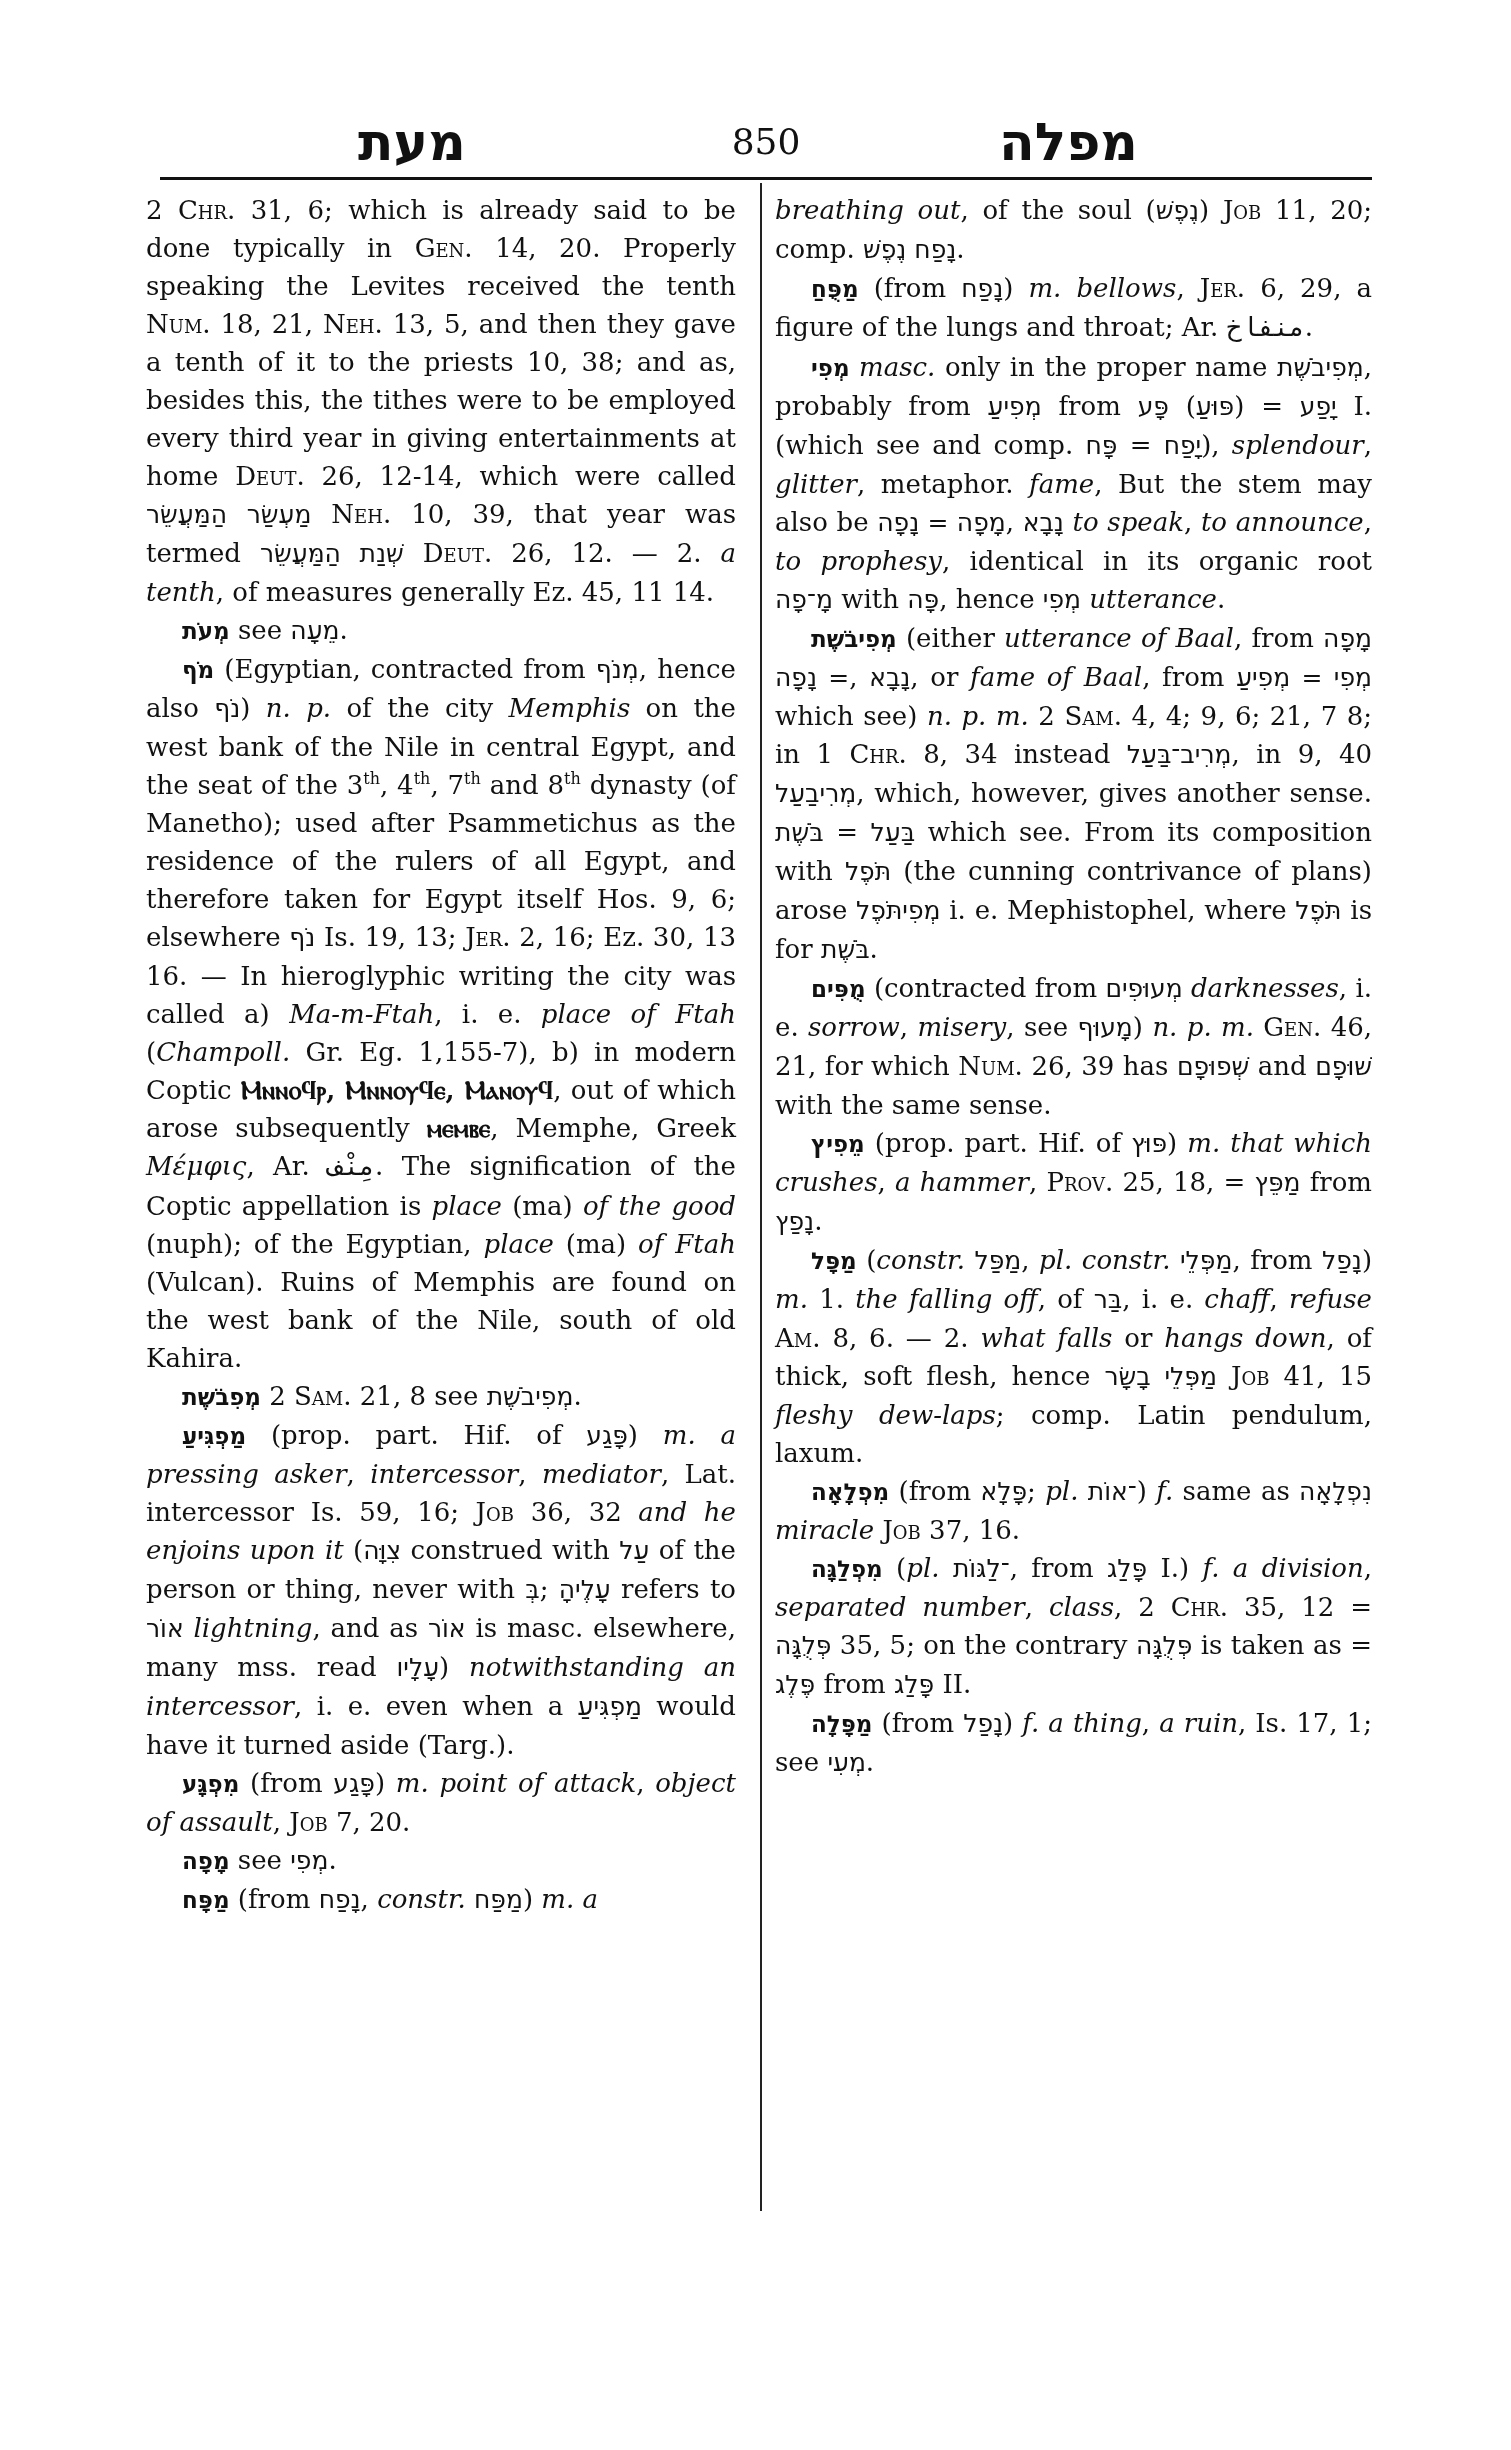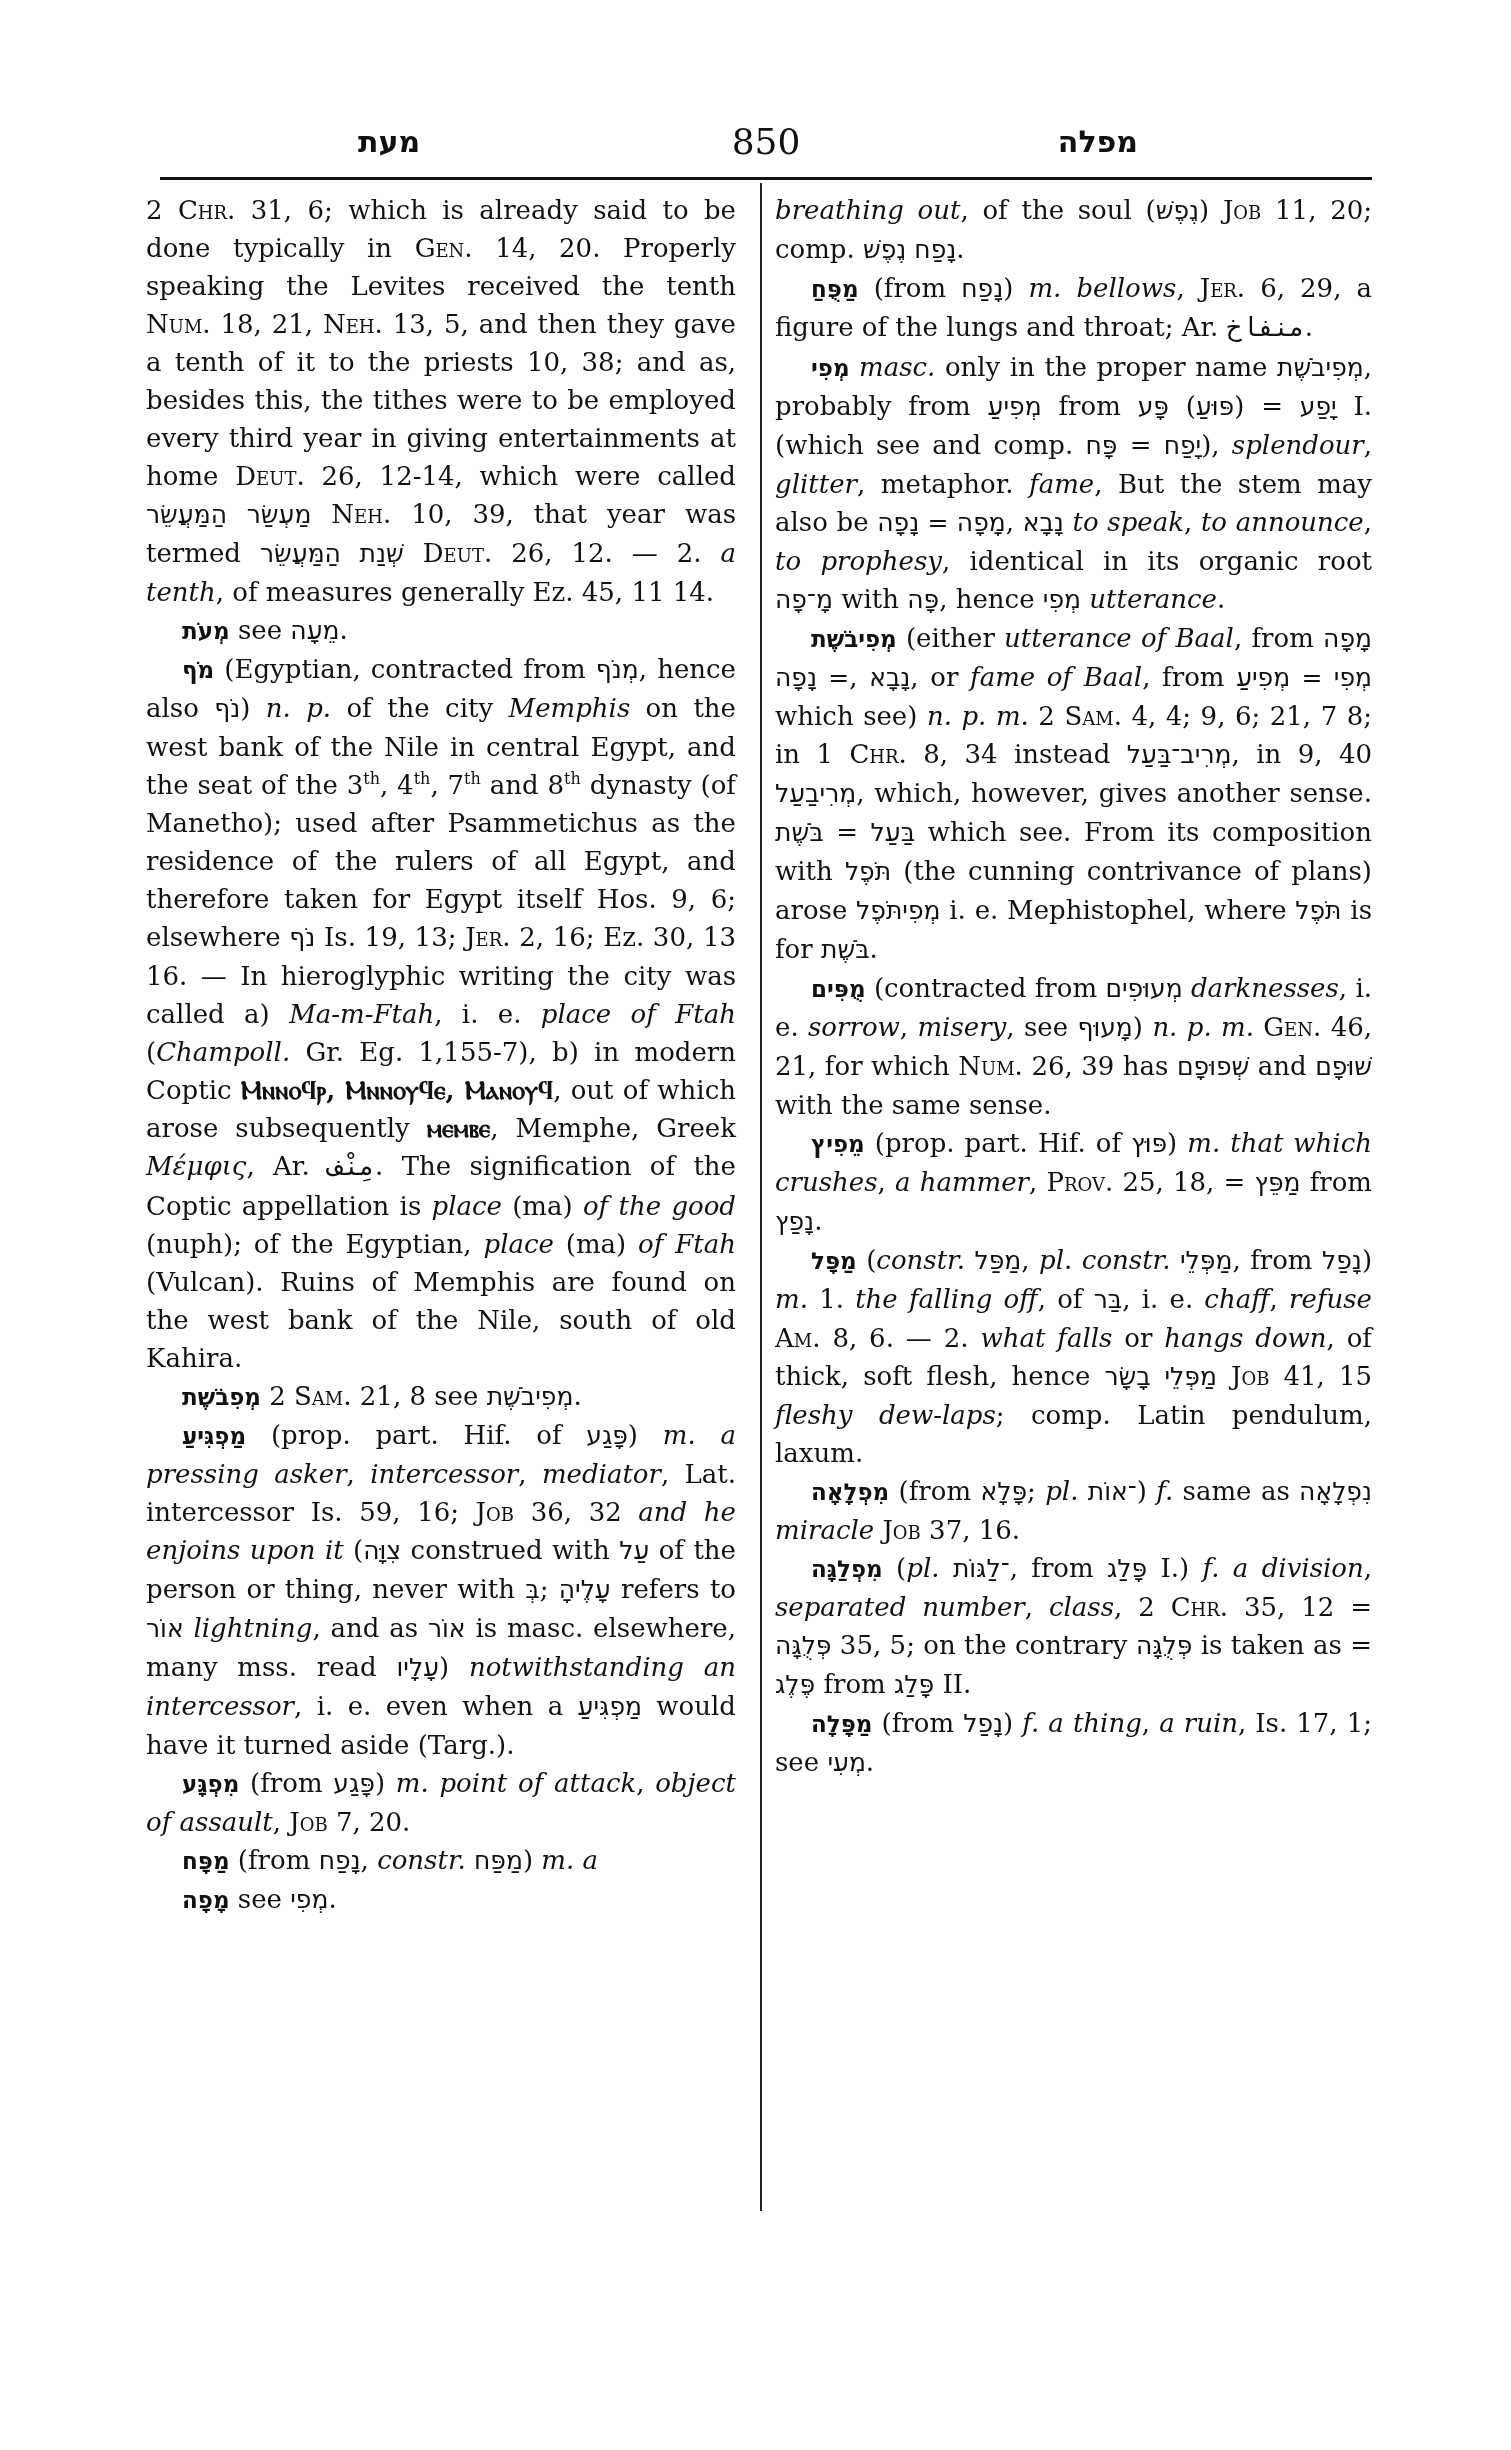--- a/index.html
+++ b/index.html
@@ -5,21 +5,21 @@
   html, body { margin: 0; padding: 0; background: #ffffff; }
   body {
     width: 1512px; height: 2450px; position: relative; overflow: hidden;
     font-family: "DejaVu Serif", "Liberation Serif", serif;
     color: #111111;
   }
   .running-head {
     position: absolute; top: 115px; left: 160px; width: 1212px; height: 54px;
   }
   .rh-left, .rh-right, .rh-page {
-    position: absolute; top: 0; font-size: 30px; line-height: 54px;
+    position: absolute; top: 0; font-size: 52px; line-height: 54px;
   }
   .rh-left { left: 198px; font-weight: bold; direction: rtl; font-family: "DejaVu Sans", sans-serif; }
   .rh-page { left: 0; width: 100%; text-align: center; font-size: 36px; pointer-events: none; }
   .rh-right { right: 234px; font-weight: bold; direction: rtl; font-family: "DejaVu Sans", sans-serif; }
   .head-rule {
     position: absolute; top: 177px; left: 160px; width: 1212px; height: 2.7px; background: #111;
   }
   .col-divider {
     position: absolute; top: 183px; left: 760px; width: 1.8px; height: 2028px; background: #222;
   }
@@ -52,22 +52,22 @@
 <div class="head-rule"></div>
 <div class="col-divider"></div>
 
 <div class="column col-left">
     <p class="entry"><span>2 </span><span class="sc">Chr.</span><span> 31, 6; which is already said to be done typically in </span><span class="sc">Gen.</span><span> 14, 20. Properly speaking the Levites received the tenth </span><span class="sc">Num.</span><span> 18, 21, </span><span class="sc">Neh.</span><span> 13, 5, and then they gave a tenth of it to the priests 10, 38; and as, besides this, the tithes were to be employed every third year in giving entertainments at home </span><span class="sc">Deut.</span><span> 26, 12-14, which were called </span><span class="h">מַעְשַׂר הַמַּעֲשֵׂר</span><span> </span><span class="sc">Neh.</span><span> 10, 39, that year was termed </span><span class="h">שְׁנַת הַמַּעֲשֵׂר</span><span> </span><span class="sc">Deut.</span><span> 26, 12. — 2. </span><span class="i">a tenth</span><span>, of measures generally Ez. 45, 11 14.</span></p>
     <p class="entry indent"><span class="hw">מְעֹת</span><span> see </span><span class="h">מֵעָה</span><span>.</span></p>
     <p class="entry indent"><span class="hw">מֹף</span><span> (Egyptian, contracted from </span><span class="h">מְנֹף</span><span>, hence also </span><span class="h">נֹף</span><span>) </span><span class="i">n. p.</span><span> of the city </span><span class="i">Memphis</span><span> on the west bank of the Nile in central Egypt, and the seat of the 3</span><sup>th</sup><span>, 4</span><sup>th</sup><span>, 7</span><sup>th</sup><span> and 8</span><sup>th</sup><span> dynasty (of Manetho); used after Psammetichus as the residence of the rulers of all Egypt, and therefore taken for Egypt itself Hos. 9, 6; elsewhere </span><span class="h">נֹף</span><span> Is. 19, 13; </span><span class="sc">Jer.</span><span> 2, 16; Ez. 30, 13 16. — In hieroglyphic writing the city was called a) </span><span class="i">Ma-m-Ftah</span><span>, i. e. </span><span class="i">place of Ftah</span><span> (</span><span class="i">Champoll.</span><span> Gr. Eg. 1,155-7), b) in modern Coptic </span><span class="cop">Ⲙⲛⲛⲟϥⲣ, Ⲙⲛⲛⲟⲩϥⲉ, Ⲙⲁⲛⲟⲩϥ</span><span>, out of which arose subsequently </span><span class="cop">ⲙⲉⲙⲃⲉ</span><span>, Memphe, Greek </span><span class="i">Μέμφις</span><span>, Ar. </span><span class="ar">مِنْف</span><span>. The signification of the Coptic appellation is </span><span class="i">place</span><span> (ma) </span><span class="i">of the good</span><span> (nuph); of the Egyptian, </span><span class="i">place</span><span> (ma) </span><span class="i">of Ftah</span><span> (Vulcan). Ruins of Memphis are found on the west bank of the Nile, south of old Kahira.</span></p>
     <p class="entry indent"><span class="hw">מְפִבֹשֶׁת</span><span> 2 </span><span class="sc">Sam.</span><span> 21, 8 see </span><span class="h">מְפִיבֹשֶׁת</span><span>.</span></p>
     <p class="entry indent"><span class="hw">מַפְגִּיעַ</span><span> (prop. part. Hif. of </span><span class="h">פָּגַע</span><span>) </span><span class="i">m. a pressing asker</span><span>, </span><span class="i">intercessor</span><span>, </span><span class="i">mediator</span><span>, Lat. intercessor Is. 59, 16; </span><span class="sc">Job</span><span> 36, 32 </span><span class="i">and he enjoins upon it</span><span> (</span><span class="h">צִוָּה</span><span> construed with </span><span class="h">עַל</span><span> of the person or thing, never with </span><span class="h">בְּ</span><span>; </span><span class="h">עָלֶיהָ</span><span> refers to </span><span class="h">אוֹר</span><span> </span><span class="i">lightning</span><span>, and as </span><span class="h">אוֹר</span><span> is masc. elsewhere, many mss. read </span><span class="h">עָלָיו</span><span>) </span><span class="i">notwithstanding an intercessor</span><span>, i. e. even when a </span><span class="h">מַפְגִּיעַ</span><span> would have it turned aside (Targ.).</span></p>
     <p class="entry indent"><span class="hw">מִפְגָּע</span><span> (from </span><span class="h">פָּגַע</span><span>) </span><span class="i">m. point of attack</span><span>, </span><span class="i">object of assault</span><span>, </span><span class="sc">Job</span><span> 7, 20.</span></p>
+    <p class="entry indent"><span class="hw">מָפָה</span><span> see </span><span class="h">מְפִי</span><span>.</span></p>
     <p class="entry indent"><span class="hw">מַפָּח</span><span> (from </span><span class="h">נָפַח</span><span>, </span><span class="i">constr.</span><span> </span><span class="h">מַפַּח</span><span>) </span><span class="i">m. a</span></p>
-    <p class="entry indent"><span class="hw">מָפָה</span><span> see </span><span class="h">מְפִי</span><span>.</span></p>
   </div>
 <div class="column col-right">
     <p class="entry"><span class="i">breathing out</span><span>, of the soul (</span><span class="h">נֶפֶשׁ</span><span>) </span><span class="sc">Job</span><span> 11, 20; comp. </span><span class="h">נָפַח נֶפֶשׁ</span><span>.</span></p>
     <p class="entry indent"><span class="hw">מַפֻּחַ</span><span> (from </span><span class="h">נָפַח</span><span>) </span><span class="i">m. bellows</span><span>, </span><span class="sc">Jer.</span><span> 6, 29, a figure of the lungs and throat; Ar. </span><span class="ar">منفاخ</span><span>.</span></p>
     <p class="entry indent"><span class="hw">מְפִי</span><span> </span><span class="i">masc.</span><span> only in the proper name </span><span class="h">מְפִיבֹשֶׁת</span><span>, probably from </span><span class="h">מְפִיעַ</span><span> from </span><span class="h">פָּע</span><span> (</span><span class="h">פּוּעַ</span><span>) = </span><span class="h">יָפַע</span><span> I. (which see and comp. </span><span class="h">פָּח</span><span> = </span><span class="h">יָפַח</span><span>), </span><span class="i">splendour</span><span>, </span><span class="i">glitter</span><span>, metaphor. </span><span class="i">fame</span><span>, But the stem may also be </span><span class="h">מָפָה = נָפָה</span><span>, </span><span class="h">נָבָא</span><span> </span><span class="i">to speak</span><span>, </span><span class="i">to announce</span><span>, </span><span class="i">to prophesy</span><span>, identical in its organic root </span><span class="h">מָ־פָה</span><span> with </span><span class="h">פָּה</span><span>, hence </span><span class="h">מְפִי</span><span> </span><span class="i">utterance</span><span>.</span></p>
     <p class="entry indent"><span class="hw">מְפִיבֹשֶׁת</span><span> (either </span><span class="i">utterance of Baal</span><span>, from </span><span class="h">מָפָה = נָפָה</span><span>, </span><span class="h">נָבָא</span><span>, or </span><span class="i">fame of Baal</span><span>, from </span><span class="h">מְפִי = מְפִיעַ</span><span> which see) </span><span class="i">n. p. m.</span><span> 2 </span><span class="sc">Sam.</span><span> 4, 4; 9, 6; 21, 7 8; in 1 </span><span class="sc">Chr.</span><span> 8, 34 instead </span><span class="h">מְרִיב־בַּעַל</span><span>, in 9, 40 </span><span class="h">מְרִיבַעַל</span><span>, which, however, gives another sense. </span><span class="h">בֹּשֶׁת</span><span> = </span><span class="h">בַּעַל</span><span> which see. From its composition with </span><span class="h">תֹּפֶל</span><span> (the cunning contrivance of plans) arose </span><span class="h">מְפִיתֹּפֶל</span><span> i. e. Mephistophel, where </span><span class="h">תֹּפֶל</span><span> is for </span><span class="h">בֹּשֶׁת</span><span>.</span></p>
     <p class="entry indent"><span class="hw">מֻפִּים</span><span> (contracted from </span><span class="h">מְעוּפִים</span><span> </span><span class="i">darknesses</span><span>, i. e. </span><span class="i">sorrow</span><span>, </span><span class="i">misery</span><span>, see </span><span class="h">מָעוּף</span><span>) </span><span class="i">n. p. m.</span><span> </span><span class="sc">Gen.</span><span> 46, 21, for which </span><span class="sc">Num.</span><span> 26, 39 has </span><span class="h">שְׁפוּפָם</span><span> and </span><span class="h">שׁוּפָם</span><span> with the same sense.</span></p>
     <p class="entry indent"><span class="hw">מֵפִיץ</span><span> (prop. part. Hif. of </span><span class="h">פּוּץ</span><span>) </span><span class="i">m. that which crushes</span><span>, </span><span class="i">a hammer</span><span>, </span><span class="sc">Prov.</span><span> 25, 18, = </span><span class="h">מַפֵּץ</span><span> from </span><span class="h">נָפַץ</span><span>.</span></p>
     <p class="entry indent"><span class="hw">מַפָּל</span><span> (</span><span class="i">constr.</span><span> </span><span class="h">מַפַּל</span><span>, </span><span class="i">pl. constr.</span><span> </span><span class="h">מַפְּלֵי</span><span>, from </span><span class="h">נָפַל</span><span>) </span><span class="i">m.</span><span> 1. </span><span class="i">the falling off</span><span>, of </span><span class="h">בַּר</span><span>, i. e. </span><span class="i">chaff</span><span>, </span><span class="i">refuse</span><span> </span><span class="sc">Am.</span><span> 8, 6. — 2. </span><span class="i">what falls</span><span> or </span><span class="i">hangs down</span><span>, of thick, soft flesh, hence </span><span class="h">מַפְּלֵי בָשָׂר</span><span> </span><span class="sc">Job</span><span> 41, 15 </span><span class="i">fleshy dew-laps</span><span>; comp. Latin pendulum, laxum.</span></p>
     <p class="entry indent gap"><span class="hw">מִפְלָאָה</span><span> (from </span><span class="h">פָּלָא</span><span>; </span><span class="i">pl.</span><span> </span><span class="h">־אוֹת</span><span>) </span><span class="i">f.</span><span> same as </span><span class="h">נִפְלָאָה</span><span> </span><span class="i">miracle</span><span> </span><span class="sc">Job</span><span> 37, 16.</span></p>

